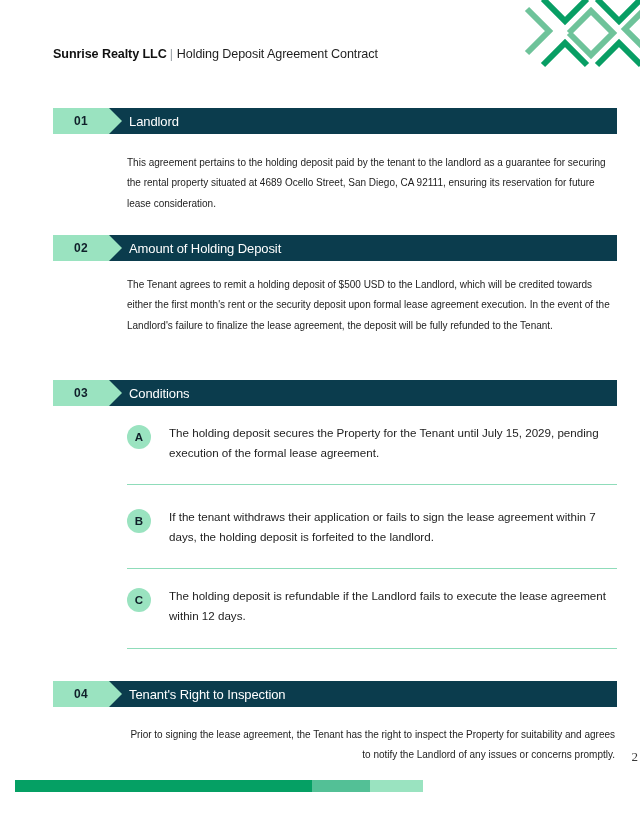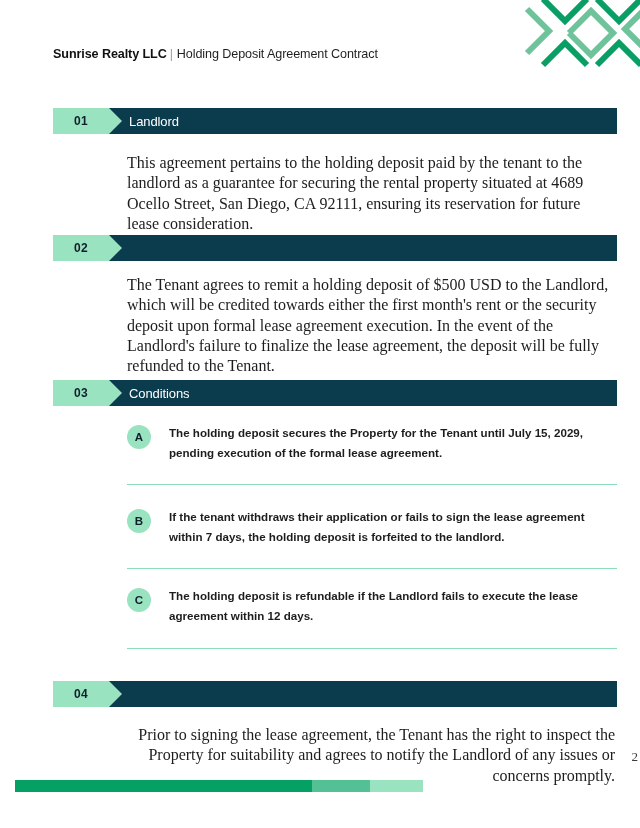--- a/index.html
+++ b/index.html
@@ -49,35 +49,35 @@
   }
   .bar-title {
     position:absolute; left:76px; top:0; height:26px;
     display:flex; align-items:center;
     font-size:13px; font-weight:400; color:#ffffff; letter-spacing:-0.1px;
   }
 
   
   .para {
     position:absolute; left:112px; width:488px;
-    font-size:16px; line-height:20.3px; color:#1d1d1d;font-family:Liberation Serif, serif;
+    font-size:10px; line-height:20.3px; color:#1d1d1d;
   }
 
   
   .cond { position:absolute; left:112px; width:490px; }
   .cond-badge {
     position:absolute; left:0; top:0;
     width:24px; height:24px; border-radius:50%;
     background:#9ae3c0;
     display:flex; align-items:center; justify-content:center;
     font-size:11.5px; font-weight:700; color:#10202a;
   }
   .cond-text {
     position:absolute; left:42px; top:-2px; width:448px;
-    font-size:11.6px; line-height:20.3px; color:#1d1d1d;font-weight:bold;
+    font-size:11.6px; line-height:20.3px; color:#1d1d1d;
   }
   .cond-rule {
     position:absolute; left:0; width:490px; height:1px;
     background:#8fdcba;
   }
 
   
   .footer-bar { position:absolute; left:0; bottom:0; height:12px; display:flex; }
   .fseg1 { width:297px; background:#05a064; }
   .fseg2 { width:58px;  background:#53c096; }
@@ -123,20 +123,21 @@
     <div class="num-tab"></div>
     <div class="num-tab-label">01</div>
     <div class="bar-title">Landlord</div>
   </div>
   <div class="para" style="top:153px;">This agreement pertains to the holding deposit paid by the tenant to the landlord as a guarantee for securing the rental property situated at 4689 Ocello Street, San Diego, CA 92111, ensuring its reservation for future lease consideration.</div>
 
   <div class="section-bar" style="top:235px;border-radius:7px;">
     <div class="bar-bg"></div>
     <div class="num-tab"></div>
     <div class="num-tab-label">02</div>
+    <div class="bar-title">Amount of Holding Deposit</div>
   </div>
   <div class="para" style="top:275px;">The Tenant agrees to remit a holding deposit of $500 USD to the Landlord, which will be credited towards either the first month's rent or the security deposit upon formal lease agreement execution. In the event of the Landlord's failure to finalize the lease agreement, the deposit will be fully refunded to the Tenant.</div>
 
   <div class="section-bar" style="top:380px;">
     <div class="bar-bg"></div>
     <div class="num-tab"></div>
     <div class="num-tab-label">03</div>
     <div class="bar-title">Conditions</div>
   </div>
 
@@ -155,20 +156,21 @@
   <div class="cond" style="top:588px;">
     <div class="cond-badge">C</div>
     <div class="cond-text">The holding deposit is refundable if the Landlord fails to execute the lease agreement within 12 days.</div>
   </div>
   <div class="cond-rule" style="left:112px; top:648px;"></div>
 
   <div class="section-bar" style="top:681px;">
     <div class="bar-bg"></div>
     <div class="num-tab"></div>
     <div class="num-tab-label">04</div>
+    <div class="bar-title">Tenant's Right to Inspection</div>
   </div>
   <div class="para" style="top:725px;text-align:right;">Prior to signing the lease agreement, the Tenant has the right to inspect the Property for suitability and agrees to notify the Landlord of any issues or concerns promptly.</div>
 
   <div class="page-num">2</div>
   <div class="footer-bar">
     <div class="fseg1"></div>
     <div class="fseg2"></div>
     <div class="fseg3"></div>
   </div>
 

